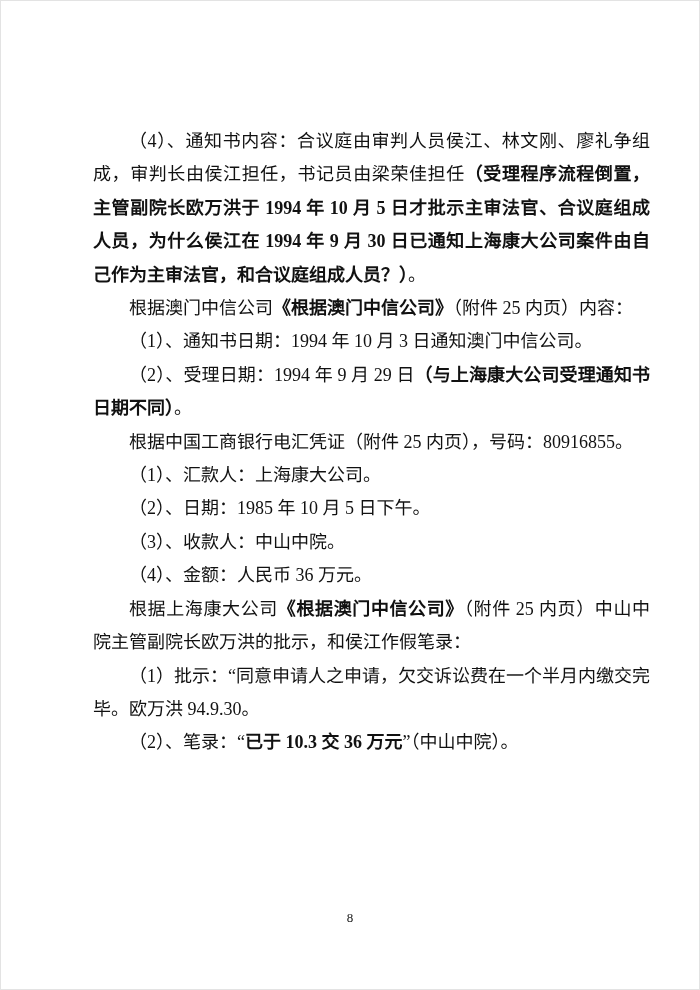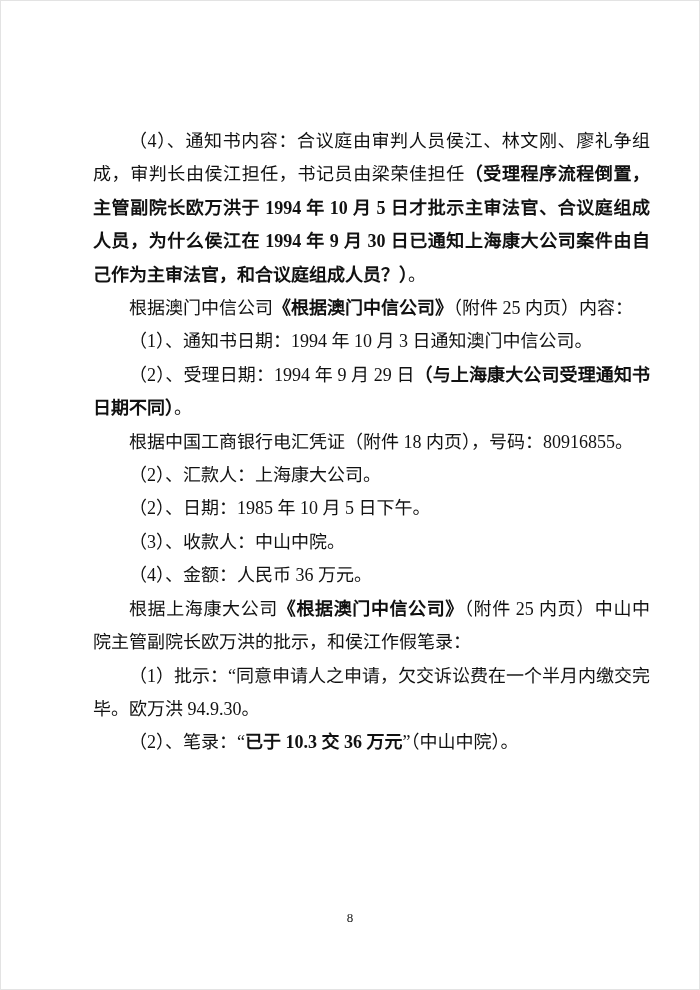--- a/index.html
+++ b/index.html
@@ -48,22 +48,22 @@
 </style>
 </head>
 <body>
 
 <div class="page">
   <div class="doc-body" id="doc-body">
       <p><span class="run">（4）、通知书内容：合议庭由审判人员侯江、林文刚、廖礼争组成，审判长由侯江担任，书记员由梁荣佳担任</span><span class="run run-bold">（受理程序流程倒置，主管副院长欧万洪于 1994 年 10 月 5 日才批示主审法官、合议庭组成人员，为什么侯江在 1994 年 9 月 30 日已通知上海康大公司案件由自己作为主审法官，和合议庭组成人员？）</span><span class="run">。</span></p>
       <p><span class="run">根据澳门中信公司</span><span class="run run-bold">《根据澳门中信公司》</span><span class="run">（附件 25 内页）内容：</span></p>
       <p><span class="run">（1）、通知书日期：1994 年 10 月 3 日通知澳门中信公司。</span></p>
       <p><span class="run">（2）、受理日期：1994 年 9 月 29 日</span><span class="run run-bold">（与上海康大公司受理通知书日期不同）</span><span class="run">。</span></p>
-      <p><span class="run">根据中国工商银行电汇凭证（附件 18 内页），号码：80916855。</span></p>
-      <p><span class="run">（2）、汇款人：上海康大公司。</span></p>
+      <p><span class="run">根据中国工商银行电汇凭证（附件 25 内页），号码：80916855。</span></p>
+      <p><span class="run">（1）、汇款人：上海康大公司。</span></p>
       <p><span class="run">（2）、日期：1985 年 10 月 5 日下午。</span></p>
       <p><span class="run">（3）、收款人：中山中院。</span></p>
       <p><span class="run">（4）、金额：人民币 36 万元。</span></p>
       <p><span class="run">根据上海康大公司</span><span class="run run-bold">《根据澳门中信公司》</span><span class="run">（附件 25 内页）中山中院主管副院长欧万洪的批示，和侯江作假笔录：</span></p>
       <p><span class="run">（1）批示：“同意申请人之申请，欠交诉讼费在一个半月内缴交完毕。欧万洪 94.9.30。</span></p>
       <p><span class="run">（2）、笔录：“</span><span class="run run-bold">已于 10.3 交 36 万元</span><span class="run">”（中山中院）。</span></p>
     </div>
   <div class="page-number">8</div>
 </div>
 

